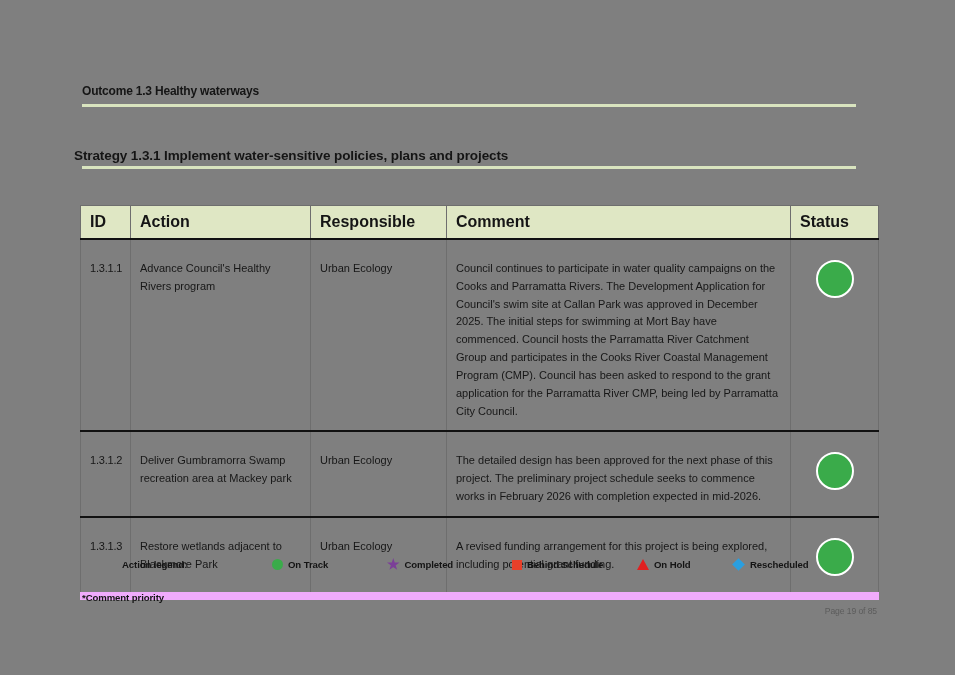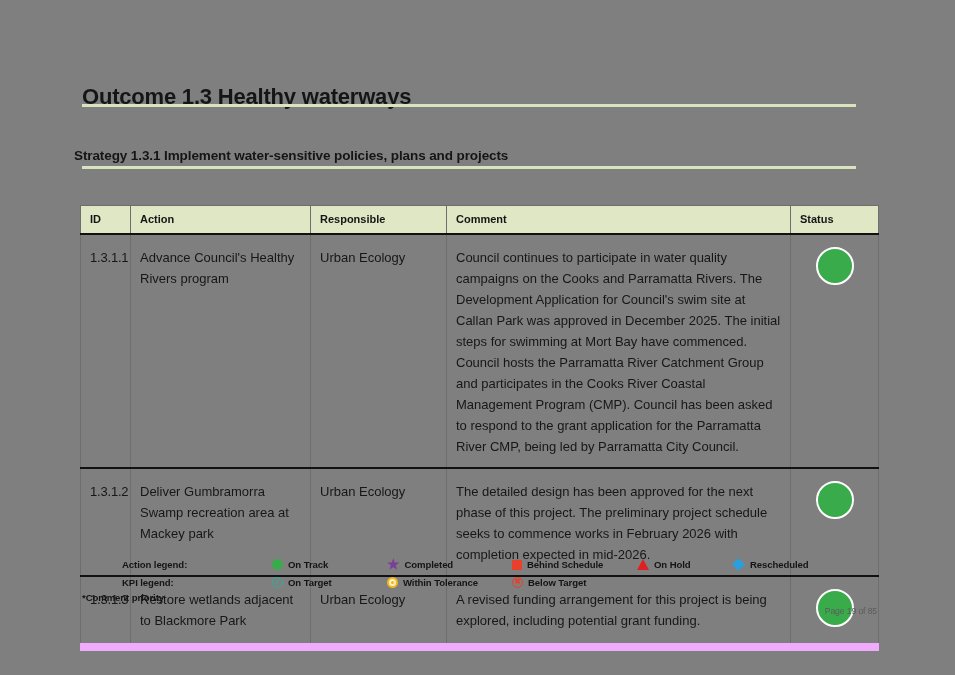--- a/index.html
+++ b/index.html
@@ -21,21 +21,21 @@
     position: absolute;
     left: 0; top: 0;
     width: 955px; height: 675px;
   }
 
   
   .outcome-heading {
     position: absolute;
     left: 82px;
     top: 84px;
-    font-size: 22px;
+    font-size: 12px;
     font-weight: bold;
     letter-spacing: -0.2px;
     color: #151515;
     white-space: nowrap;
   }
   .outcome-rule {
     position: absolute;
     left: 82px;
     top: 104px;
     width: 774px;
@@ -71,36 +71,36 @@
   }
   table.report {
     width: 798px;
     border-collapse: collapse;
     table-layout: fixed;
   }
   table.report thead th {
     background: #dfe7c4;
     border: 1px solid #6e6e6e;
     border-bottom: 2px solid #111;
-    font-size: 11px;
+    font-size: 16px;
     font-weight: bold;
     color: #151515;
     text-align: left;
     padding: 7px 9px;
     height: 28px;
     vertical-align: middle;
   }
   table.report tbody td {
     border-left: 1px solid #6e6e6e;
     border-right: 1px solid #6e6e6e;
     border-bottom: 2px solid #111;
-    font-size: 13px;
+    font-size: 11px;
     line-height: 1.62;
     color: #171717;
-    padding: 12px 9px 10px 9px;
+    padding: 20px 9px 10px 9px;
     vertical-align: top;
     background: transparent;
   }
   table.report tbody tr:last-child td { border-bottom: 8px solid #f0abfc; }
 
   td.col-id   { width: 50px; font-size: 8.2px; padding-top: 9px; letter-spacing: -0.2px; }
   th.col-id   { width: 50px; }
   th.col-action, td.col-action { width: 180px; }
   th.col-resp, td.col-resp { width: 136px; }
   th.col-comment, td.col-comment { width: 344px; }
@@ -298,38 +298,20 @@
         <span class="mk mk-triangle-red"></span>
         <span>On Hold</span>
       </span>
 
       <span class="legend-item li-5">
         <span class="mk mk-diamond-blue"></span>
         <span>Rescheduled</span>
       </span>
     </div>
 
-    <div class="legend-row">
-      <span class="legend-label">KPI legend:</span>
-
-      <span class="legend-item li-1">
-        <span class="mk mk-check-teal">✓</span>
-        <span>On Target</span>
-      </span>
-
-      <span class="legend-item li-2">
-        <span class="mk mk-target-orange"></span>
-        <span>Within Tolerance</span>
-      </span>
-
-      <span class="legend-item li-3">
-        <span class="mk mk-cross-red">✖</span>
-        <span>Below Target</span>
-      </span>
-    </div>
 
   </div>
 
   <div class="council-priority">*Comment priority</div>
 
   <div class="footer-page">Page 19 of 85</div>
 
 </div>
 
 </body></html>

